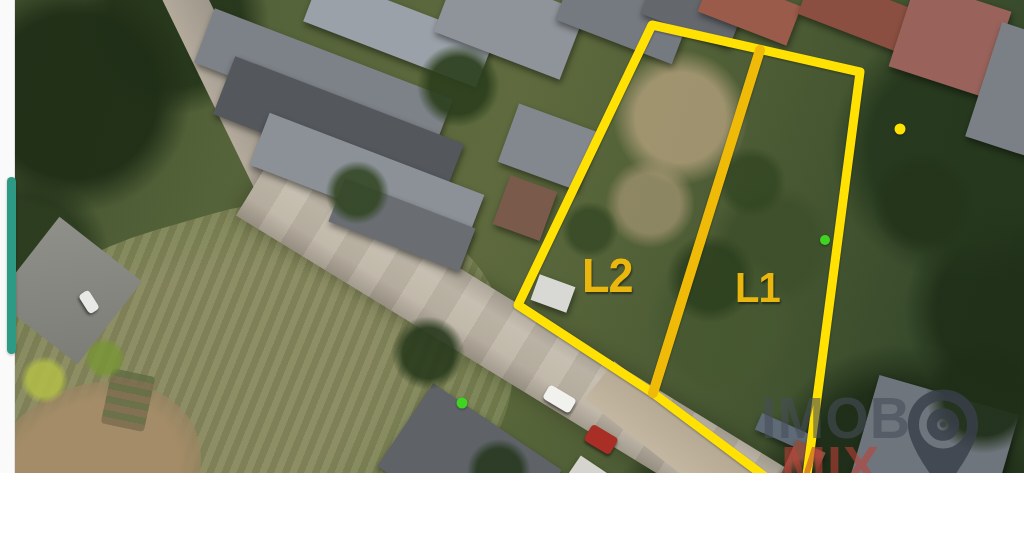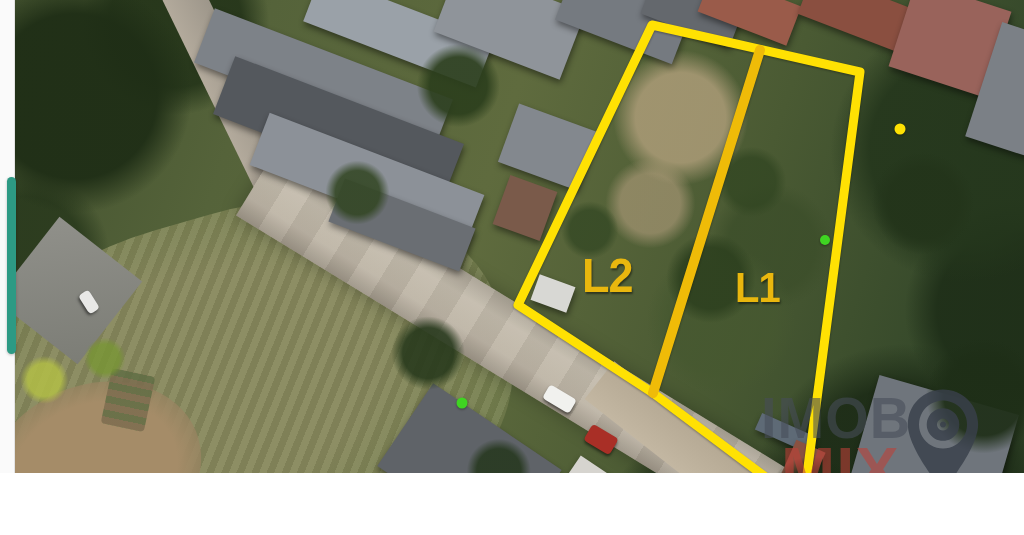--- a/index.html
+++ b/index.html
@@ -94,21 +94,21 @@
   #lot-svg{position:absolute;left:0;top:0;width:1024px;height:535px;pointer-events:none;
     filter:drop-shadow(0 1px 1px rgba(0,0,0,.35));}
   .lot-label{position:absolute;font-weight:900;line-height:1;letter-spacing:-1px;
     text-shadow:1px 2px 2px rgba(0,0,0,.45);transform:scaleY(1.08);}
   #label-l2{left:582px;top:253px;font-size:45px;}
   #label-l1{left:735px;top:267px;font-size:40px;}
 
   
   .wm-text{position:absolute;font-weight:900;line-height:1;opacity:.58;letter-spacing:1px;}
   #wm-imob{left:761px;top:391px;font-size:56px;transform:scaleY(1.02);}
-  #wm-mix{left:781px;top:438px;font-size:65px;transform:scaleY(1.0);}
+  #wm-mix{left:781px;top:438px;font-size:54px;transform:scaleY(1.0);}
   #wm-pin{position:absolute;left:899px;top:386px;width:88px;height:108px;opacity:.82;}
   #wm-ellipse{position:absolute;left:901px;top:476px;width:74px;height:25px;border-radius:50%;opacity:.55;}
 
   
   #gutter{position:absolute;left:0;top:0;width:14px;height:535px;background:#fafafa;border-right:1px solid #e3e3e3;}
   #scroll-thumb{position:absolute;left:7px;top:177px;width:9px;height:177px;border-radius:5px;
     box-shadow:0 1px 3px rgba(0,0,0,.25);}
   #gutter-dot{position:absolute;left:3px;top:518px;width:11px;height:11px;border-radius:50%;background:#d4d4d4;}
 </style>
 </head>

